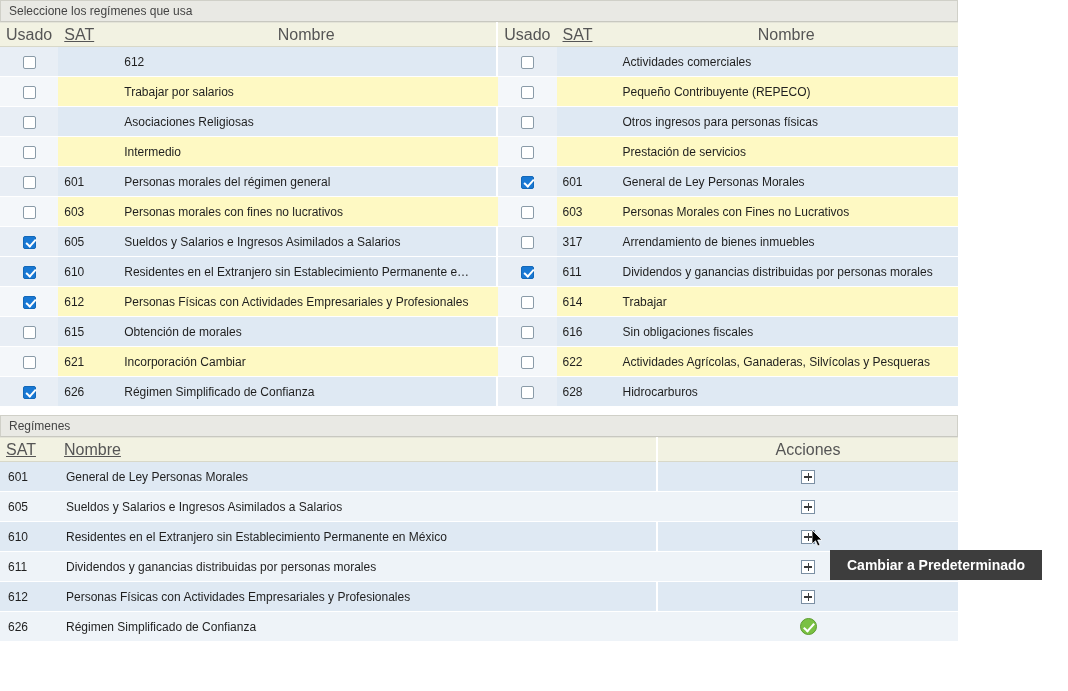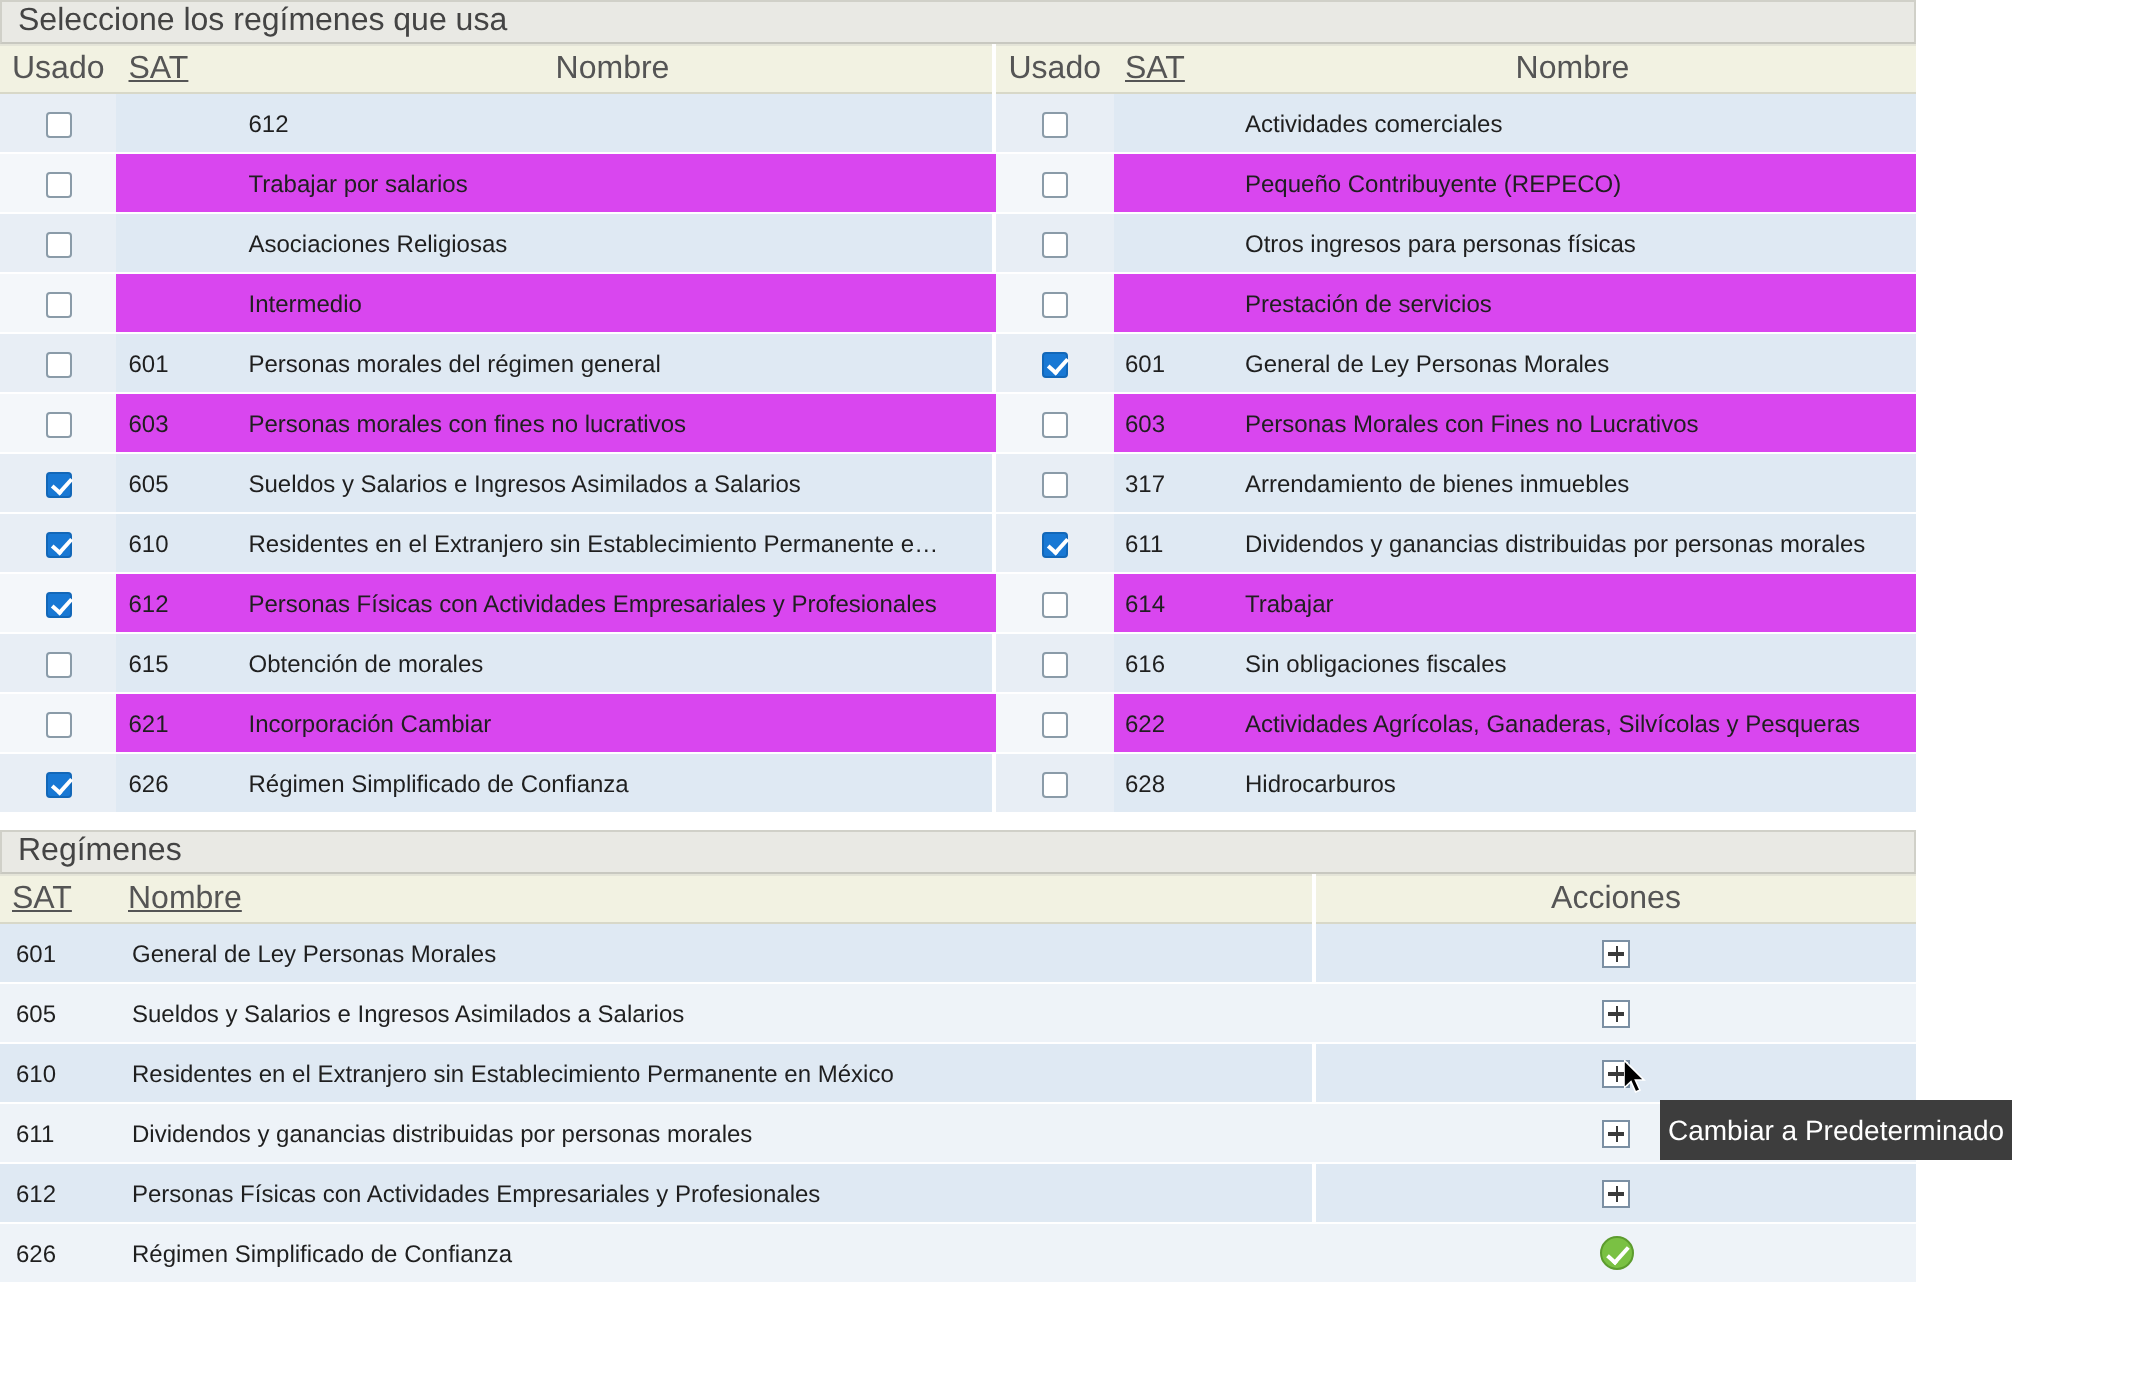--- a/index.html
+++ b/index.html
@@ -14,21 +14,21 @@
   }
   .panel { width: 958px; }
 
   .panel-header {
     background: #e9e9e4;
     border: 1px solid #d0d0c8;
     border-bottom: 1px solid #c8c8c0;
     height: 22px;
     line-height: 20px;
     padding: 0 8px;
-    font-size: 16px;
+    font-size: 12px;
     color: #444;
   }
 
   table { border-collapse: collapse; width: 100%; }
 
   .hdr-row th {
     background: #f2f2e2;
     border-bottom: 1px solid #d8d8c8;
     border-top: 1px solid #e4e4d8;
     height: 24px;
@@ -44,21 +44,21 @@
     height: 30px;
     border-bottom: 1px solid #ffffff;
     font-size: 12px;
     color: #1f1f1f;
     padding: 0 8px;
     background: #dfe9f3;
     white-space: nowrap;
     overflow: hidden;
     text-overflow: ellipsis;
   }
-  .grid tr.alt td { background: #d946ef; }
+  .grid tr.alt td { background: #fef9c3; }
 
   .grid td.c-used { width: 50px; text-align: center; padding: 0; background: #e8eef5; }
   .grid tr.alt td.c-used { background: #f4f7fa; }
   .grid td.c-sat { width: 58px; text-align: left; padding-left: 6px; }
   .grid td.c-name { text-align: left; }
   .grid td.c-gap { width: 2px; padding: 0; background: #ffffff; border-bottom: 1px solid #ffffff; }
 
   .chk {
     display: inline-block;
     width: 13px; height: 13px;
@@ -126,26 +126,27 @@
     border: solid #ffffff;
     border-width: 0 2px 2px 0;
     transform: rotate(42deg);
   }
 
   .tooltip {
     position: absolute;
     background: #3d3d3d;
     color: #ffffff;
     font-size: 14px;
-    padding: 6px 4px;
+    padding: 6px 17px;
     white-space: nowrap;
     left: 830px;
     top: 550px;
     height: 30px;
     line-height: 18px;
+    font-weight: bold;
   }
   .cursor {
     position: absolute;
     left: 812px; top: 530px;
     width: 12px; height: 18px;
     pointer-events: none;
   }
   .spacer { height: 8px; background: #ffffff; }
 </style>
 </head>

